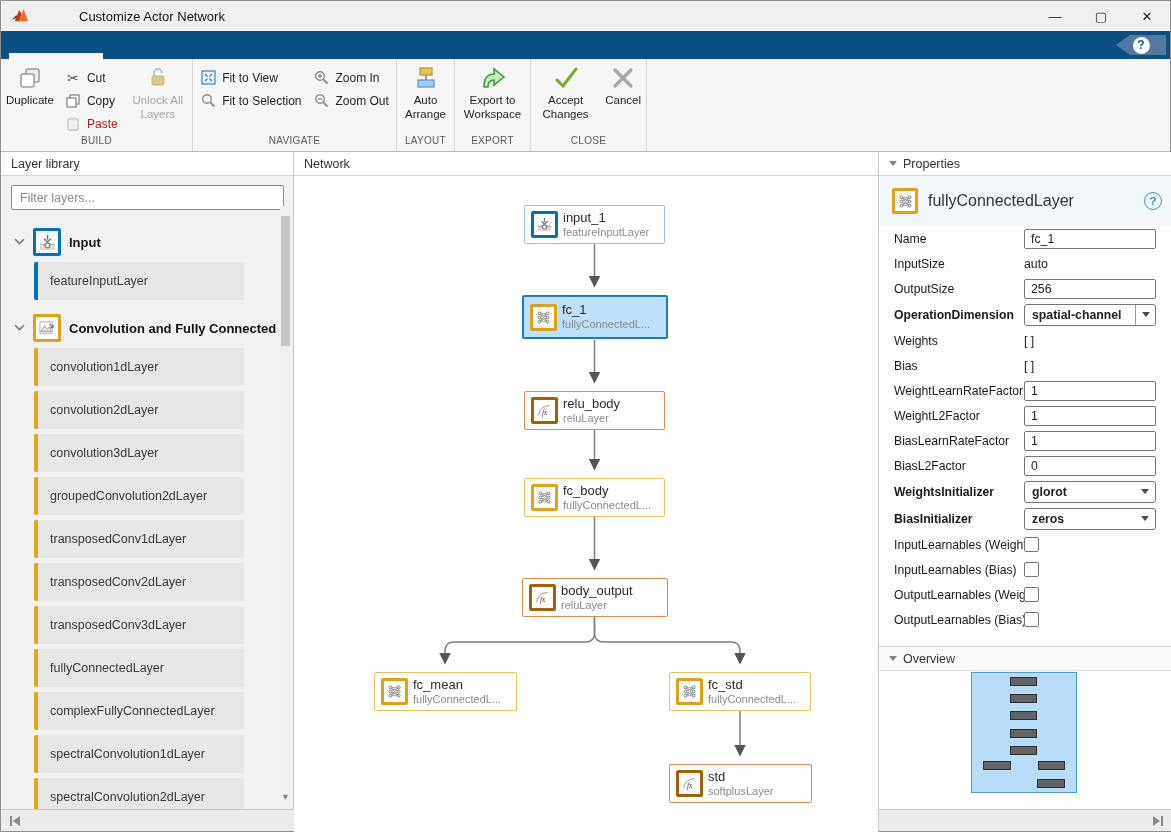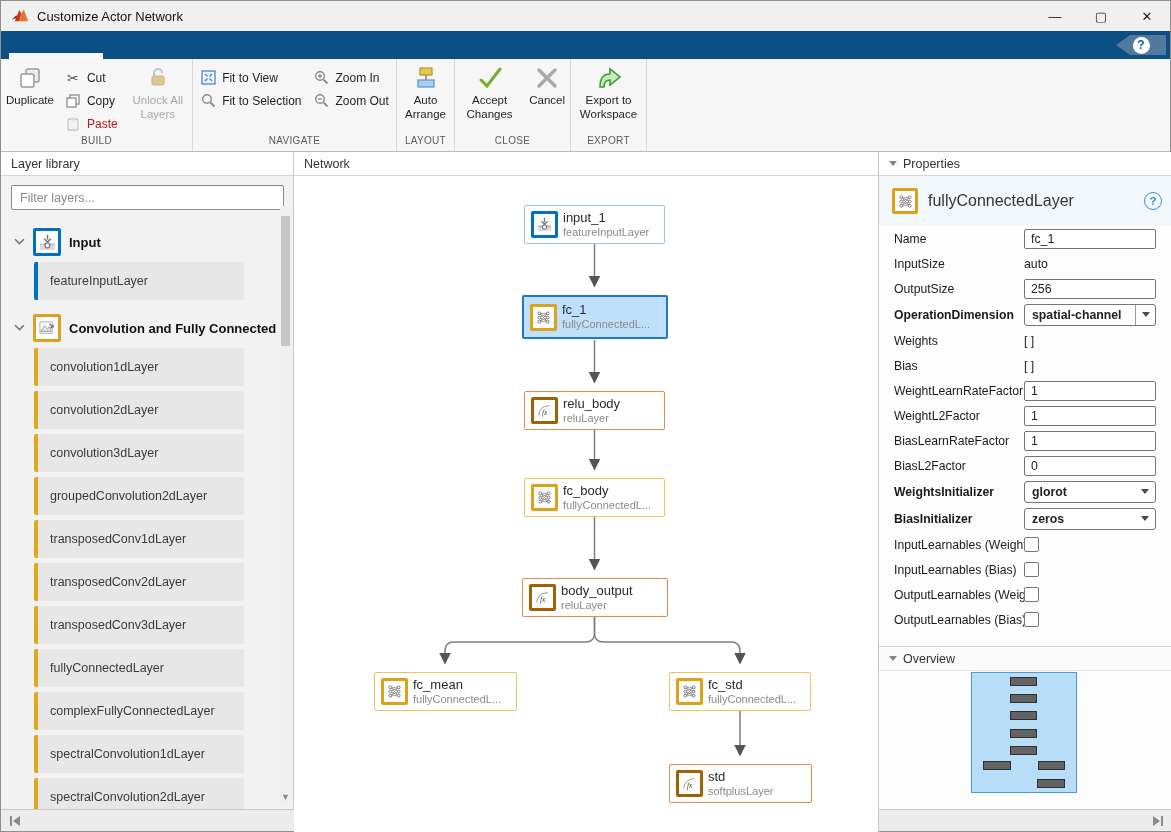--- a/index.html
+++ b/index.html
@@ -1,20 +1,20 @@
 <!DOCTYPE html>
 <html><head>
 <meta charset="utf-8">
 <style>
   * { margin:0; padding:0; box-sizing:border-box; }
   html,body { width:1171px; height:832px; font-family:"Liberation Sans",sans-serif; background:#fff; overflow:hidden; }
   #win { position:relative; width:1171px; height:832px; border:1px solid #8f8f8f; background:#fff; }
 
   
-  .titlebar { position:absolute; left:0; top:0; width:100%; height:30px; background:#f0f0f0; display:flex; align-items:center; }
+  .titlebar { position:absolute; left:0; top:0; width:100%; height:30px; background:#f0f0f0; display:flex; align-items:center;gap:42px; }
   .titlebar .logo { width:18px; height:18px; margin:0 8px 0 10px; }
   .titlebar .title { font-size:13px; color:#111; }
   .wctl { position:absolute; top:0; height:30px; width:46px; display:flex; align-items:center; justify-content:center; font-size:13px; color:#222; cursor:default; }
 
   
   .tabband { position:absolute; left:0; top:30px; width:100%; height:28px; background:#0a5084; }
   .tab-active { position:absolute; left:8px; top:0; width:94px; height:28px; background:#f8f8f8; display:flex; align-items:center; justify-content:center; font-size:11.5px; letter-spacing:.6px; color:#2b2b2b;margin-top:22px; }
   .helptag { position:absolute; right:4px; top:4px; width:50px; height:20px; background:#54799f; clip-path:polygon(14px 0,100% 0,100% 100%,14px 100%,0 50%); display:flex; align-items:center; justify-content:center; }
   .helptag .qcirc { width:17px; height:17px; border-radius:50%; background:#fff; color:#0a5ba0; font-size:12px; font-weight:bold; display:flex; align-items:center; justify-content:center; }
 
@@ -225,54 +225,54 @@
                 <rect x="4" y="14" width="16" height="7" fill="#a8cdf0" stroke="#5d92c8" stroke-width="1.2"></rect>
               </svg>
           </span>
           <span>Auto Arrange</span>
         </div>
       </div>
       <div class="tg-label">LAYOUT</div>
     </div>
 
 
+    <div class="tgroup" style="width:76px">
+      <div class="tg-body">
+        <div class="bigbtn">
+          <span class="bicon">
+            <svg width="26" height="26" viewBox="0 0 26 26">
+                <path d="M4 22 Q4 9 14 9 L14 4 L24 12 L14 20 L14 15 Q8 15 8 22 Z" fill="#c9e9c0" stroke="#3f9b3f" stroke-width="1.6"></path>
+              </svg>
+          </span>
+          <span>Export to Workspace</span>
+        </div>
+      </div>
+      <div class="tg-label">EXPORT</div>
+    </div>
+
     <div class="tgroup" style="width:116px">
       <div class="tg-body">
         <div class="bigbtn">
           <span class="bicon">
             <svg width="26" height="26" viewBox="0 0 26 26">
                 <path d="M4 15 L10 21 L23 4" fill="none" stroke="#77ac30" stroke-width="3" stroke-linecap="round"></path>
               </svg>
           </span>
           <span>Accept Changes</span>
         </div>
         <div class="bigbtn">
           <span class="bicon">
             <svg width="24" height="24" viewBox="0 0 24 24">
                 <path d="M4 4 L20 20 M20 4 L4 20" stroke="#a8a8a8" stroke-width="3.4" stroke-linecap="round"></path>
               </svg>
           </span>
           <span>Cancel</span>
         </div>
       </div>
       <div class="tg-label">CLOSE</div>
-    </div>
-
-    <div class="tgroup" style="width:76px">
-      <div class="tg-body">
-        <div class="bigbtn">
-          <span class="bicon">
-            <svg width="26" height="26" viewBox="0 0 26 26">
-                <path d="M4 22 Q4 9 14 9 L14 4 L24 12 L14 20 L14 15 Q8 15 8 22 Z" fill="#c9e9c0" stroke="#3f9b3f" stroke-width="1.6"></path>
-              </svg>
-          </span>
-          <span>Export to Workspace</span>
-        </div>
-      </div>
-      <div class="tg-label">EXPORT</div>
     </div>
 
     <div style="flex:1;border-right:none" class="tgroup"></div>
     <span class="ribbon-collapse">
       <svg width="14" height="12" viewBox="0 0 14 12">
           <rect x="2" y="1" width="10" height="2" fill="#8a8a8a"></rect>
           <polygon points="7,4 12,10 2,10" fill="#8a8a8a"></polygon>
         </svg>
     </span>
   </div>

